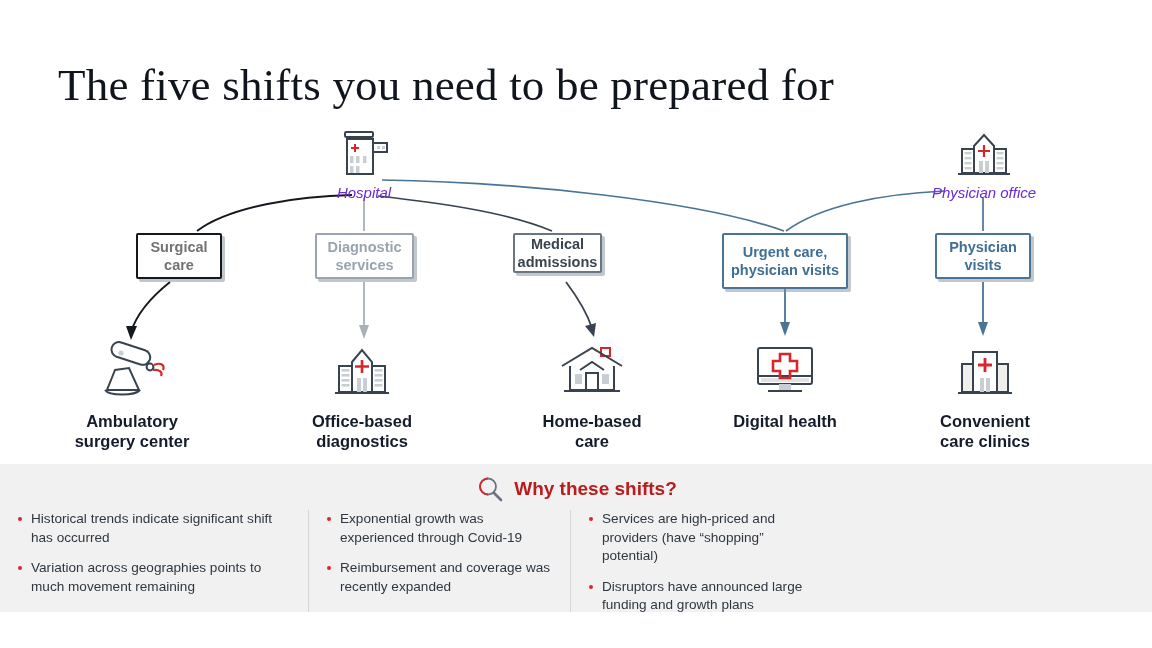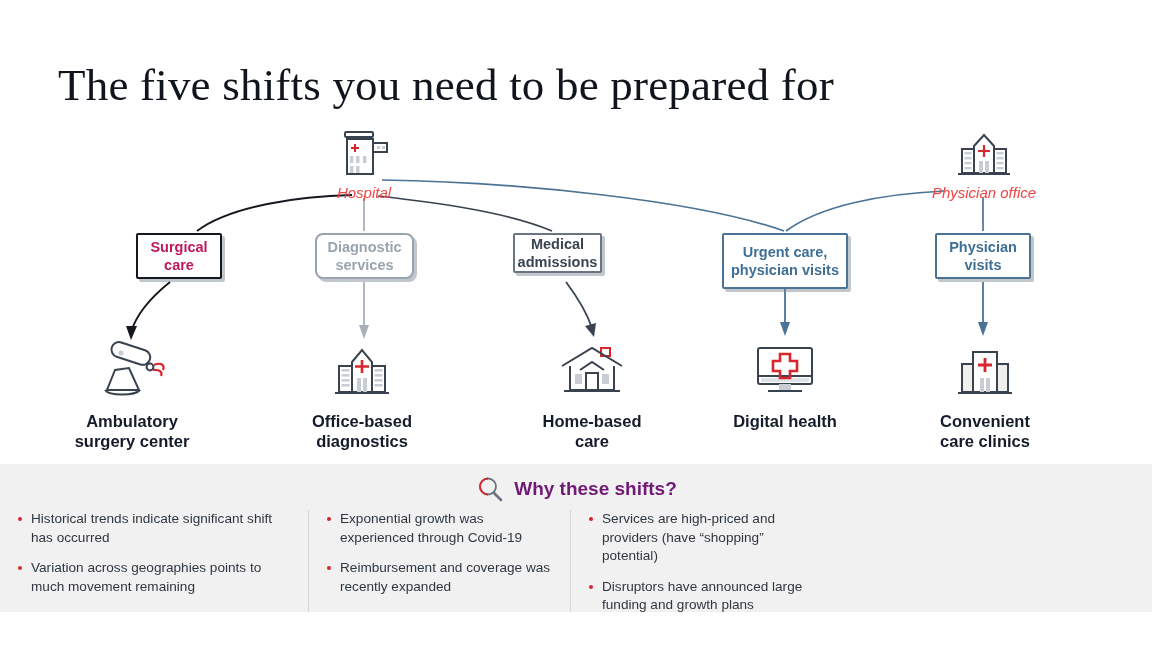--- a/index.html
+++ b/index.html
@@ -20,42 +20,42 @@
     color:#10141c;font-weight:400;letter-spacing:.2px;
     white-space:nowrap;
   }
 
   
   #wires{position:absolute;left:0;top:0;width:1152px;height:460px;}
 
   
   .src{position:absolute;text-align:center;}
   .src .cap{
-    font-style:italic;font-size:15px;color:#ef4444;
+    font-style:italic;font-size:15px;color:#6d28d9;
     margin-top:2px;white-space:nowrap;
   }
   #src-hospital{left:300px;top:122px;width:128px;}
   #src-physician{left:912px;top:122px;width:144px;}
 
   
   .box{
     position:absolute;box-sizing:border-box;
     display:flex;align-items:center;justify-content:center;
     text-align:center;background:#ffffff;
     font-size:14.5px;line-height:18px;font-weight:bold;
     border-radius:2px;
     box-shadow:3px 3px 0 rgba(120,130,145,.45);
   }
-  .box.dark  {border:2px solid #14181f;color:#be185d;}
+  .box.dark  {border:2px solid #14181f;color:#737373;}
   .box.gray  {border:2px solid #9aa4b0;color:#9aa4b0;font-weight:bold;}
   .box.slate {border:2px solid #6a7583;color:#3a4450;}
   .box.blue  {border:2px solid #4a7396;color:#3f6f95;}
 
   #box-surgical  {left:136px;top:227px;width:86px;height:46px;}
-  #box-diagnostic{left:315px;top:227px;width:99px;height:46px;border-radius:8px;}
+  #box-diagnostic{left:315px;top:227px;width:99px;height:46px;}
   #box-medical   {left:513px;top:227px;width:89px;height:40px;}
   #box-urgent    {left:722px;top:227px;width:126px;height:56px;}
   #box-physician {left:935px;top:227px;width:96px;height:46px;}
 
   
   .dest{position:absolute;text-align:center;}
   .dest .ico{height:62px;display:flex;align-items:flex-end;justify-content:center;}
   .dest .lbl{
     margin-top:13px;font-size:16.5px;line-height:20px;
     font-weight:bold;color:#141b2a;white-space:nowrap;
@@ -69,21 +69,21 @@
   
   #panel{
     position:absolute;left:0;top:458px;width:1152px;height:148px;
     background:#f1f1f1;
   }
   #panel-head{
     position:absolute;left:0;top:10px;width:1152px;
     display:flex;align-items:center;justify-content:center;gap:9px;
   }
   #panel-head .htxt{
-    font-size:19px;font-weight:bold;color:#701a75;text-align:right;
+    font-size:19px;font-weight:bold;color:#b91c1c;text-align:right;
   }
   #cols{
     position:absolute;left:0;top:46px;width:1152px;
     display:flex;
   }
   .col{
     box-sizing:border-box;
     padding:0 14px 0 18px;
     flex:1 1 0;
   }

